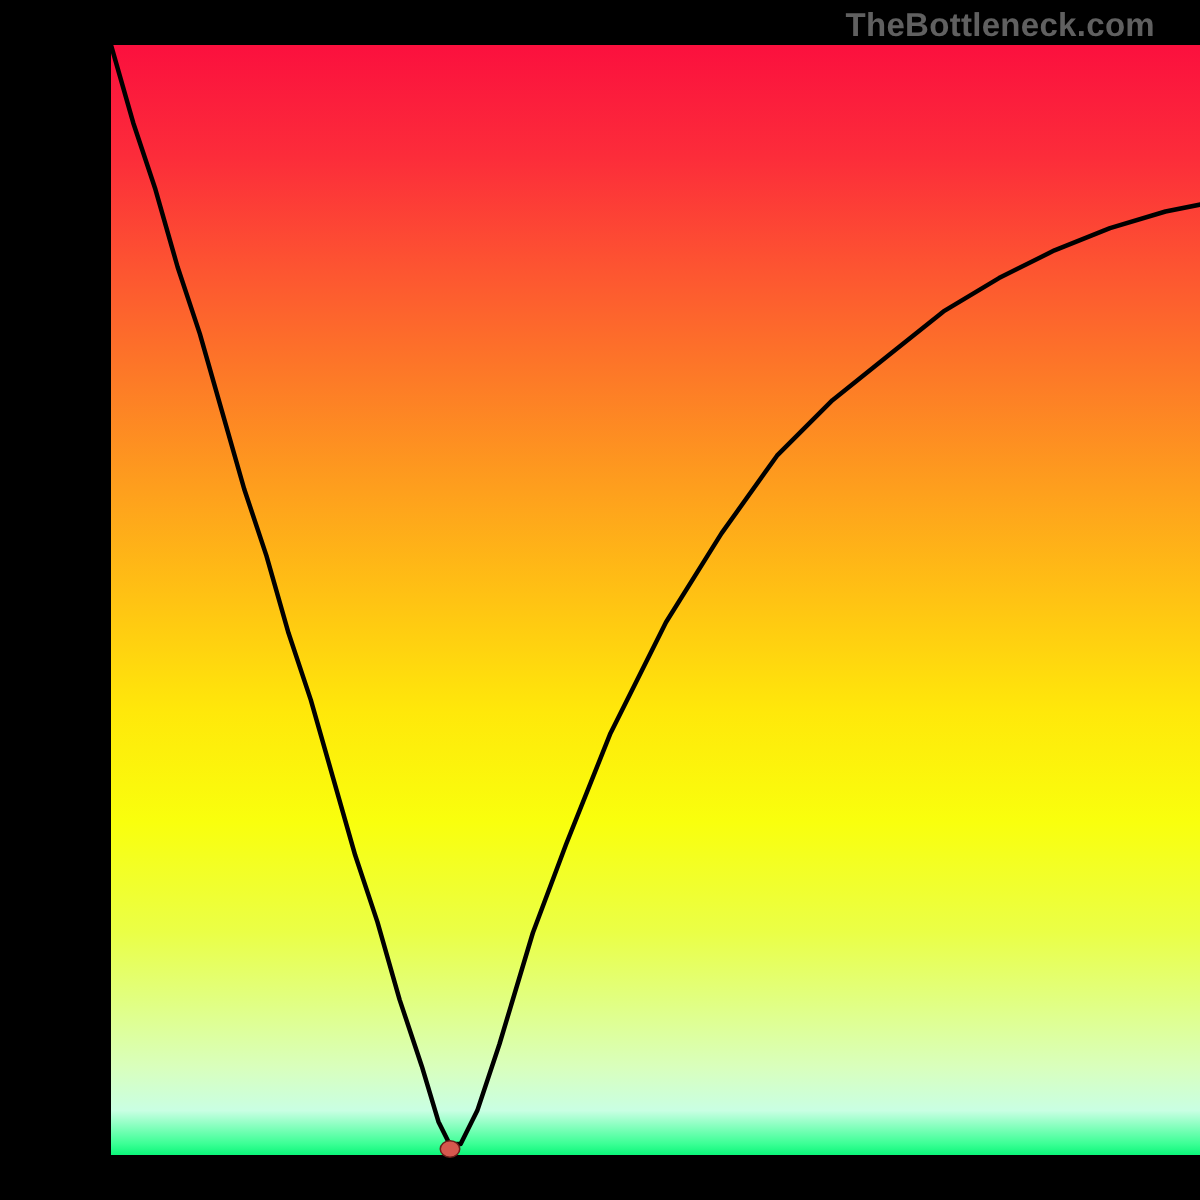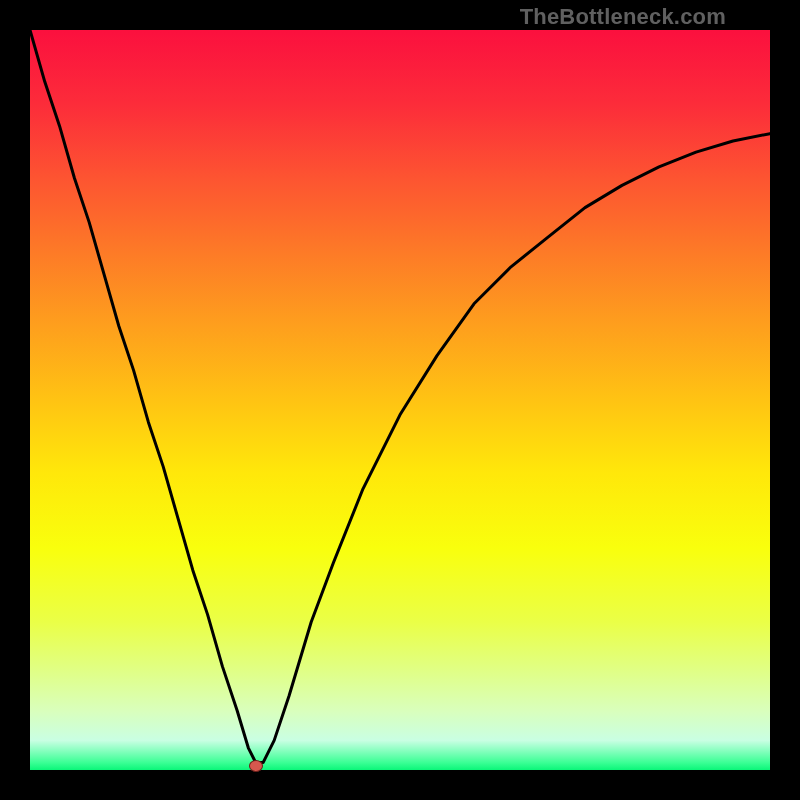--- a/index.html
+++ b/index.html
@@ -9,20 +9,21 @@
     height: 800px;
     background: #000000;
     font-family: Arial, Helvetica, sans-serif;
     overflow: hidden;
   }
   .frame {
     position: relative;
     width: 740px;
     height: 800px;
     background: #000000;
+    margin-left: 44px;
   }
   .watermark {
     position: absolute;
     top: 4px;
     right: 14px;
     color: #606060;
     font-size: 22px;
     font-weight: 600;
     letter-spacing: 0.2px;
     user-select: none;

